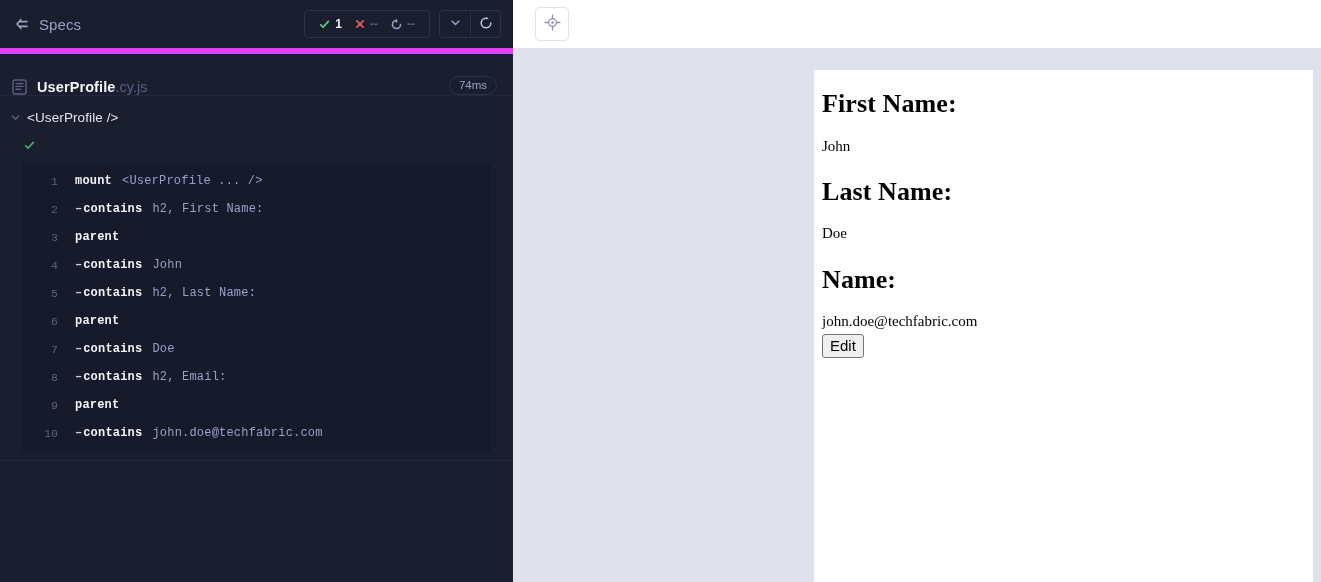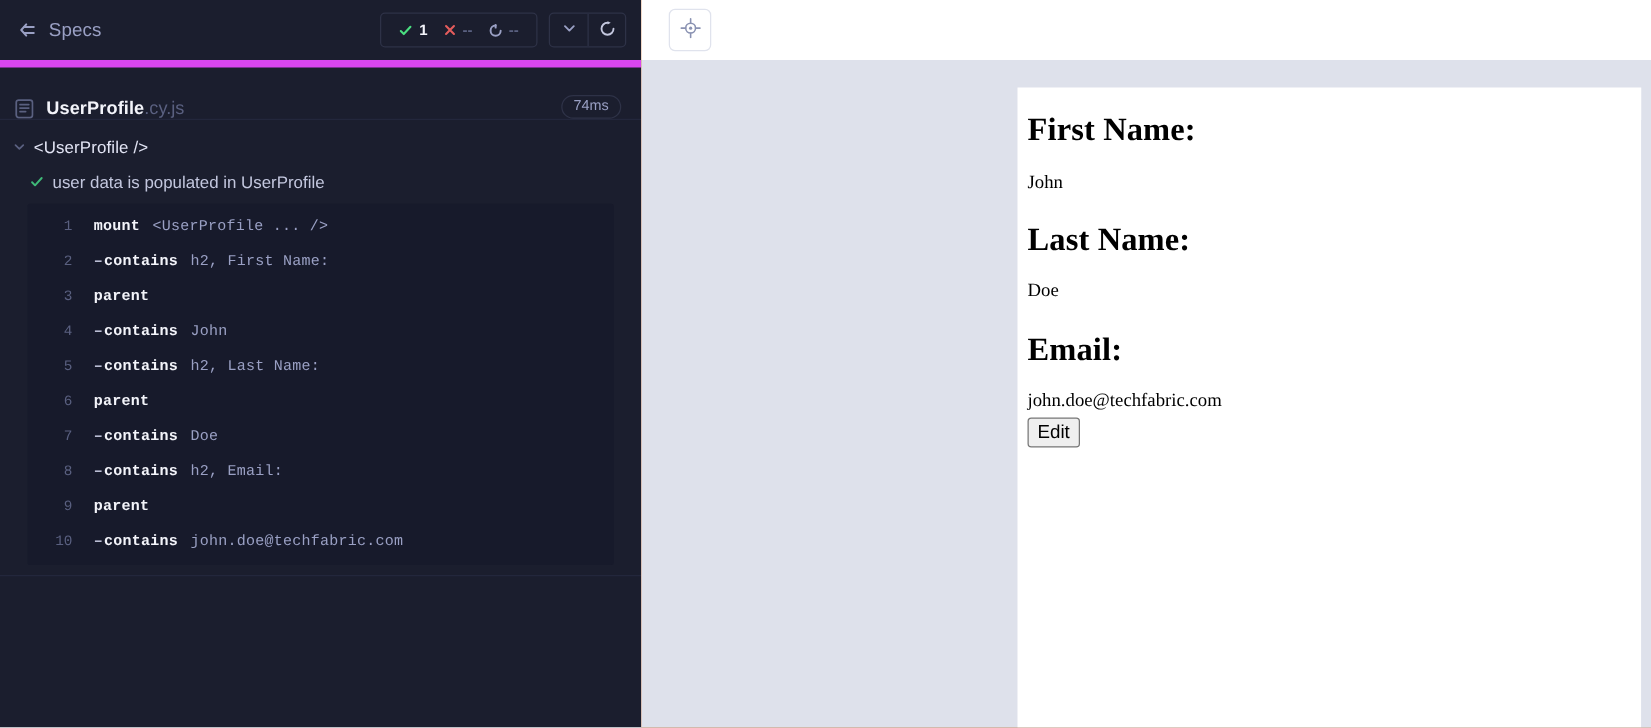--- a/index.html
+++ b/index.html
@@ -241,21 +241,21 @@
   .rep-filler { flex: 1 1 auto; border-top: 1px solid #23273C; margin-top: 8px; }
 
   
   .runner {
     position: relative;
     width: 808px;
     flex: 0 0 808px;
     height: 582px;
     display: flex;
     flex-direction: column;
-    background: #f97316;
+    background: #0369a1;
   }
   .runner-toolbar {
     height: 48px;
     flex: 0 0 48px;
     background: #FFFFFF;
     display: flex;
     align-items: center;
     padding-left: 22px;
     box-sizing: border-box;
   }
@@ -419,21 +419,20 @@
         </span>
         <span class="suite-title">&lt;UserProfile /&gt;</span>
       </div>
 
       <div class="tree-row test-row">
         <span class="test-status">
           <svg width="11" height="11" viewBox="0 0 12 12" fill="none">
             <path d="M1.8 6.3 L4.4 9 L10.2 2.6" stroke="#3FB978" stroke-width="1.7" stroke-linecap="round" stroke-linejoin="round"></path>
           </svg>
         </span>
-        <span class="test-title">user data is populated in UserProfile</span>
       </div>
 
     </div>
 
     <div class="cmd-block">
       <div class="cmd-row">
         <span class="cmd-num">1</span>
         <span class="cmd-body">
           <span class="cmd-name">mount</span>
           <span class="cmd-args">&lt;UserProfile ... /&gt;</span>
@@ -530,21 +529,21 @@
     <div class="runner-viewport">
       <div class="aut-frame">
         <div class="aut-inner">
 
           <h2 class="aut-h2">First Name:</h2>
           <p class="aut-p">John</p>
 
           <h2 class="aut-h2 aut-spacer-h2">Last Name:</h2>
           <p class="aut-p">Doe</p>
 
-          <h2 class="aut-h2 aut-spacer-h2">Email:</h2>
+          <h2 class="aut-h2 aut-spacer-h2">Name:</h2>
           <p class="aut-p">john.doe@techfabric.com</p>
 
           <button class="edit-btn">Edit</button>
         </div>
       </div>
       <div class="right-edge"></div>
     </div>
   </div>
 
 </div>

